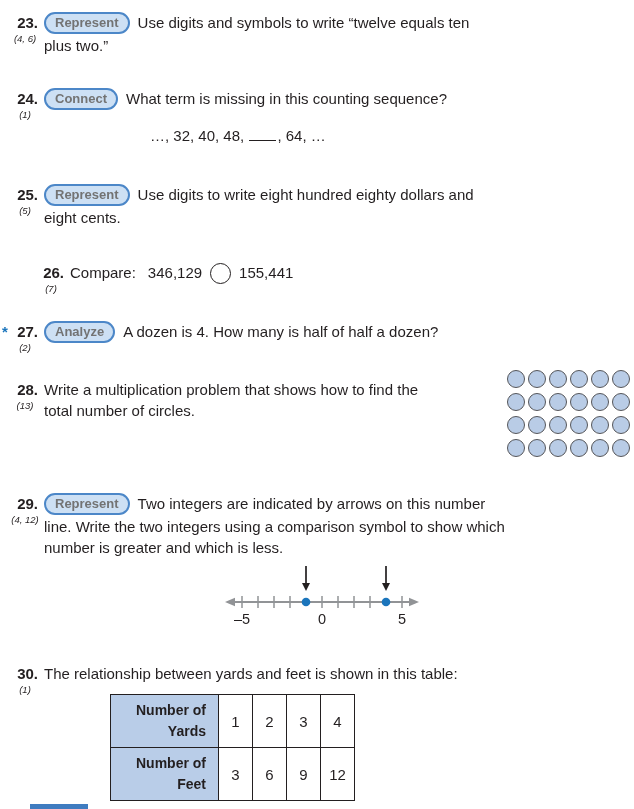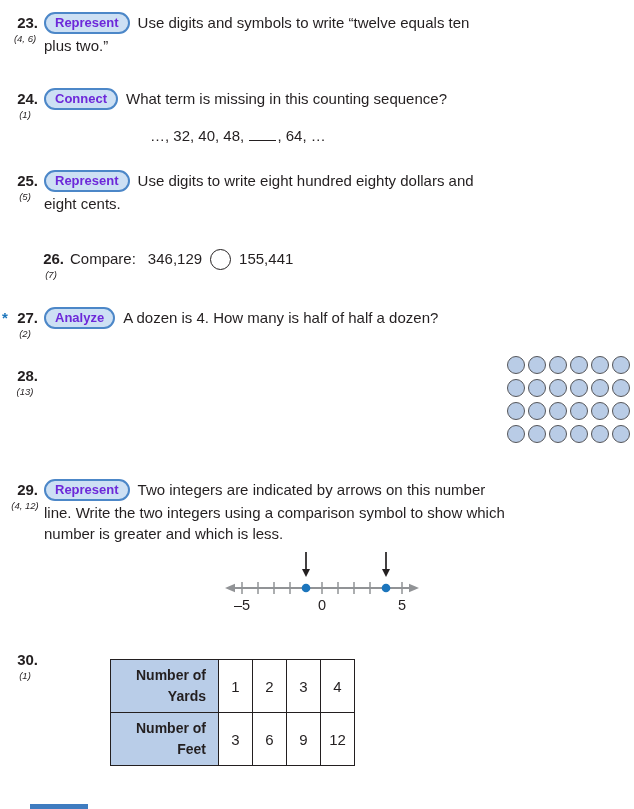--- a/index.html
+++ b/index.html
@@ -15,32 +15,32 @@
   .prob{display:flex;align-items:flex-start;padding-left:10px;}
   .numcol{position:relative;flex:none;width:30px;}
   .pnum{display:block;text-align:right;padding-right:2px;font-weight:bold;}
   .star{position:absolute;left:-8px;top:0;color:#1b75bc;font-weight:bold;}
   .ref{display:block;text-align:center;font-style:italic;font-size:9.5px;line-height:11px;margin-top:0;}
   .content{flex:1;padding-left:4px;}
   .badge{
     display:inline-block;
     border:2px solid #4c87c8;
     background:#cde0f4;
-    color:#6d28d9;
+    color:#737373;
     font-weight:bold;
     font-size:13px;line-height:16px;
     padding:1px 9px;
     border-radius:12px;
     margin-right:8px;
     transform:translateY(-1px);
   }
   
   .mt-p23{margin-top:12px;}
   .mt-p24{margin-top:32px;}
-  .mt-p25{margin-top:24px;}
+  .mt-p25{margin-top:38px;}
   .mt-p26{margin-top:34px;padding-left:36px;}
   .mt-p27{margin-top:27px;}
   .mt-p28{margin-top:26px;}
   .mt-p29{margin-top:36px;}
   .mt-p30{margin-top:30px;}
   
   .seqline{margin:14px 0 0 106px;}
   .blank{display:inline-block;width:27px;height:4px;border-bottom:1.6px solid #231f20;margin:0 1px;}
   
   .cmp-label{margin-right:12px;}
@@ -121,20 +121,24 @@
       <span class="badge">Analyze</span><span>A dozen is 4. How many is half of half a dozen?</span>
     </div>
   </div>
 
   <div class="prob mt-p28">
     <div class="numcol">
       <span class="pnum">28.</span>
       <span class="ref">(13)</span>
     </div>
     <div class="content p28-row">
+      <div class="p28-text">
+        <span>Write a multiplication problem that shows how to find the</span><br>
+        <span>total number of circles.</span>
+      </div>
       <div class="circles-grid" id="circles-grid" style="grid-template-columns: repeat(6, 16px);">
           <span class="circle" style="background: rgb(185, 204, 230); border-color: rgb(85, 86, 90);"></span>
           <span class="circle" style="background: rgb(185, 204, 230); border-color: rgb(85, 86, 90);"></span>
           <span class="circle" style="background: rgb(185, 204, 230); border-color: rgb(85, 86, 90);"></span>
           <span class="circle" style="background: rgb(185, 204, 230); border-color: rgb(85, 86, 90);"></span>
           <span class="circle" style="background: rgb(185, 204, 230); border-color: rgb(85, 86, 90);"></span>
           <span class="circle" style="background: rgb(185, 204, 230); border-color: rgb(85, 86, 90);"></span>
           <span class="circle" style="background: rgb(185, 204, 230); border-color: rgb(85, 86, 90);"></span>
           <span class="circle" style="background: rgb(185, 204, 230); border-color: rgb(85, 86, 90);"></span>
           <span class="circle" style="background: rgb(185, 204, 230); border-color: rgb(85, 86, 90);"></span>
@@ -193,20 +197,21 @@
       </div>
     </div>
   </div>
 
   <div class="prob mt-p30">
     <div class="numcol">
       <span class="pnum">30.</span>
       <span class="ref">(1)</span>
     </div>
     <div class="content">
+      <span>The relationship between yards and feet is shown in this table:</span>
 
       <table class="yf-table">
         <tbody>
           <tr>
             <td class="hcell">Number of Yards</td>
             <td class="dcell">1</td>
             <td class="dcell">2</td>
             <td class="dcell">3</td>
             <td class="dcell">4</td>
           </tr>

